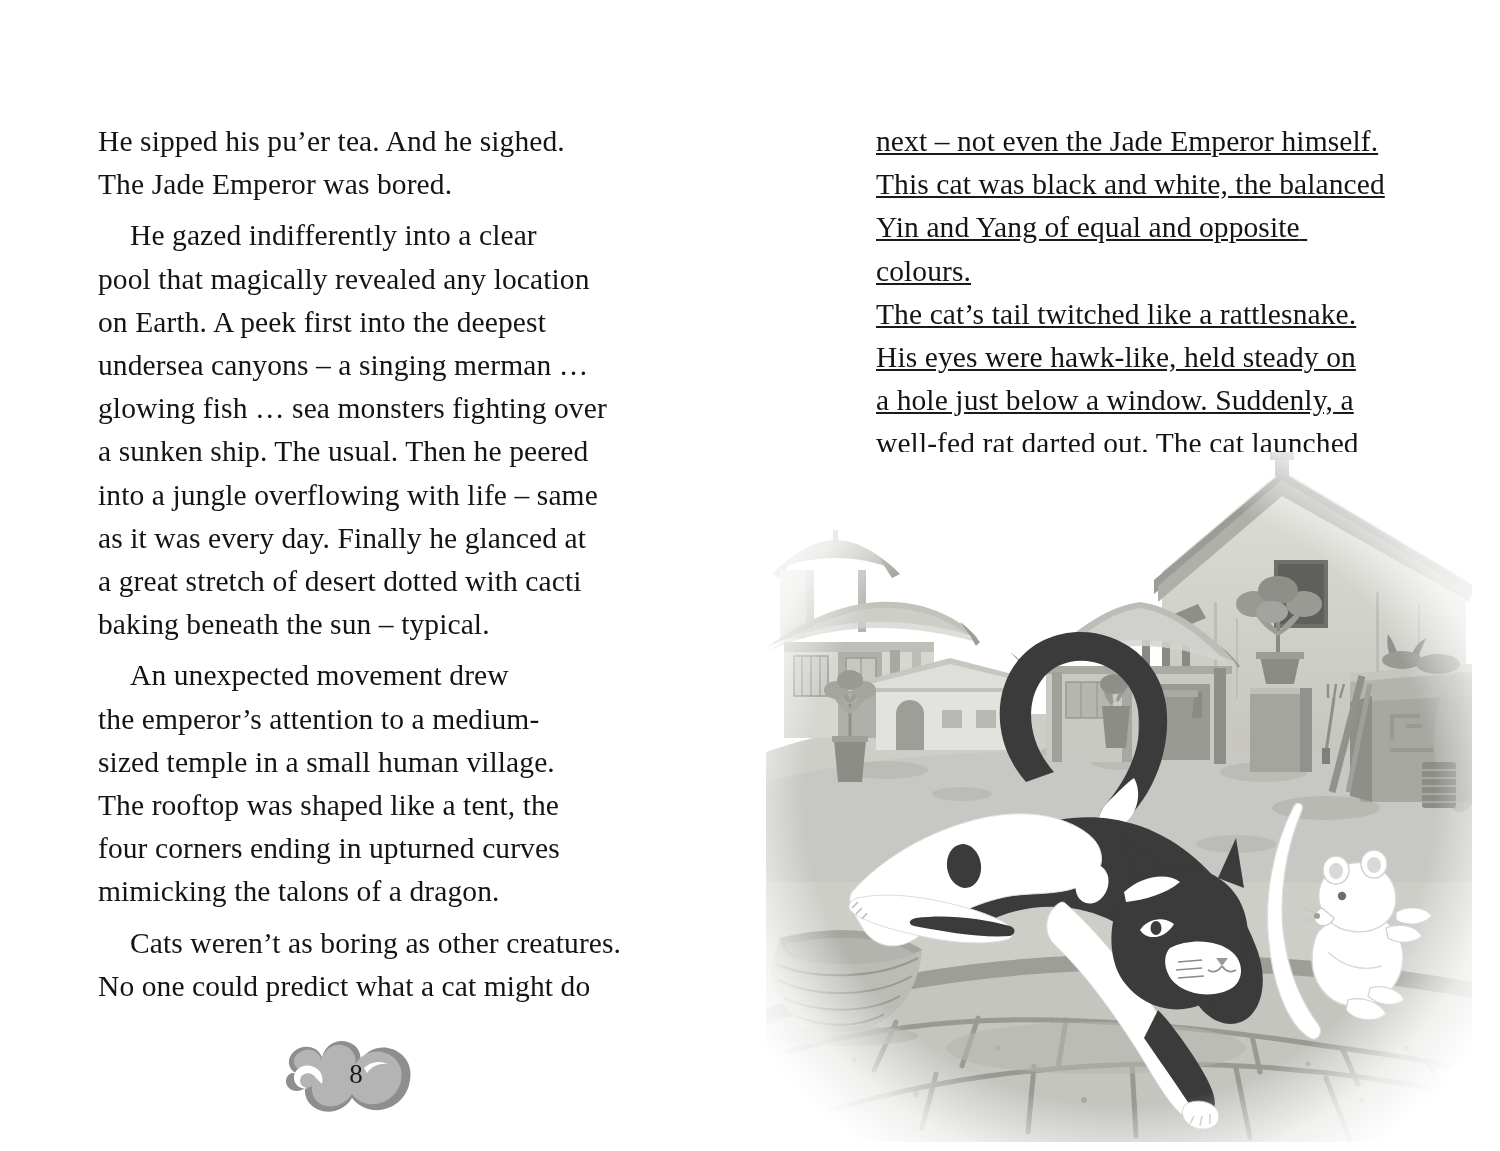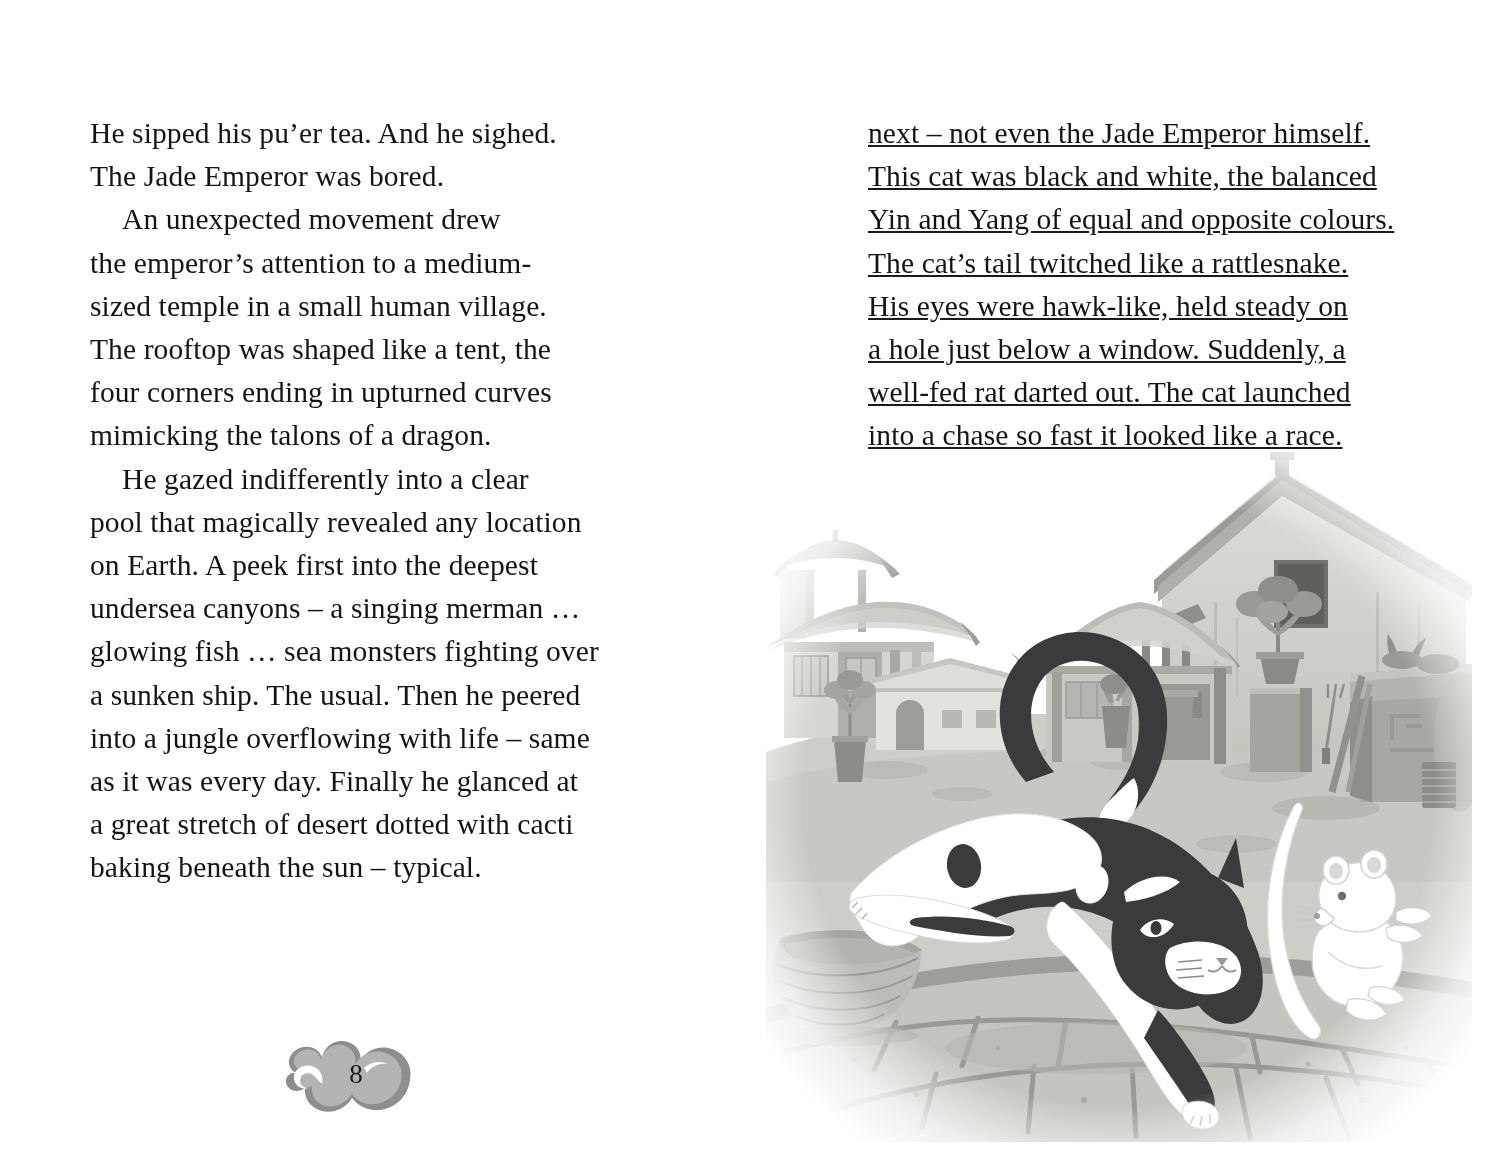--- a/index.html
+++ b/index.html
@@ -25,21 +25,21 @@
   
   .column {
     position: absolute;
     top: 112px;
     width: 540px;
   }
   .column.left  { left: 90px; }
   .column.right { left: 868px; text-decoration: underline; }
 
   .para {
-    margin: 0;
+    margin: 8px;
     font-size: 29.5px;
     line-height: 43.2px;
     letter-spacing: 0.1px;
     text-indent: 0;
     color: #141414;
     white-space: pre-wrap;
   }
   .para.indent { text-indent: 32px; }
 
   
@@ -75,36 +75,38 @@
   .illustration svg { display: block; width: 100%; height: 100%; }
 </style>
 </head>
 <body>
 
 <div class="page">
 
   <div class="column left">
     <p class="para">He sipped his pu’er tea. And he sighed.
 The Jade Emperor was bored.</p>
-    <p class="para indent">An unexpected movement drew
-the emperor’s attention to a medium-
-sized temple in a small human village.
-The rooftop was shaped like a tent, the
-four corners ending in upturned curves
-mimicking the talons of a dragon.</p>
     <p class="para indent">He gazed indifferently into a clear
 pool that magically revealed any location
 on Earth. A peek first into the deepest
 undersea canyons – a singing merman …
 glowing fish … sea monsters fighting over
 a sunken ship. The usual. Then he peered
 into a jungle overflowing with life – same
 as it was every day. Finally he glanced at
 a great stretch of desert dotted with cacti
 baking beneath the sun – typical.</p>
+    <p class="para indent">An unexpected movement drew
+the emperor’s attention to a medium-
+sized temple in a small human village.
+The rooftop was shaped like a tent, the
+four corners ending in upturned curves
+mimicking the talons of a dragon.</p>
+    <p class="para indent">Cats weren’t as boring as other creatures.
+No one could predict what a cat might do</p>
   </div>
 
   <div class="column right">
     <p class="para">next – not even the Jade Emperor himself.
 This cat was black and white, the balanced
 Yin and Yang of equal and opposite colours.
 The cat’s tail twitched like a rattlesnake.
 His eyes were hawk-like, held steady on
 a hole just below a window. Suddenly, a
 well-fed rat darted out. The cat launched

